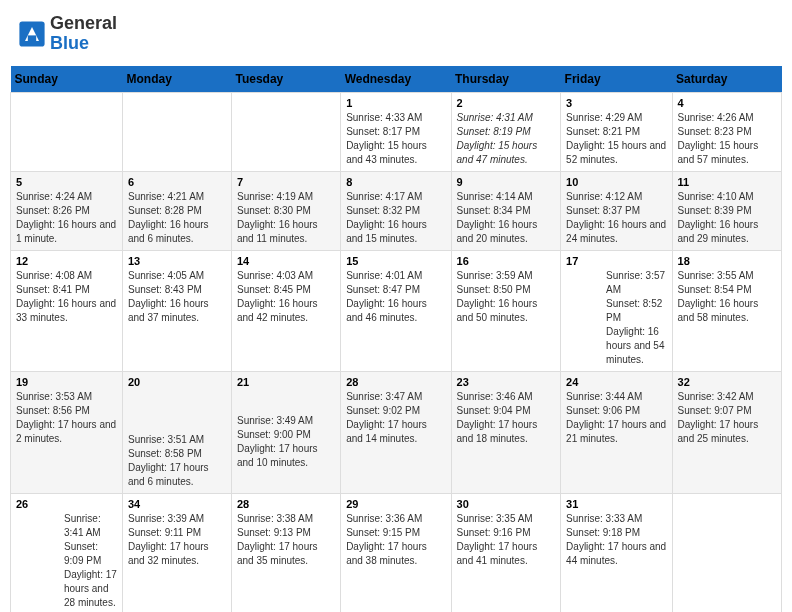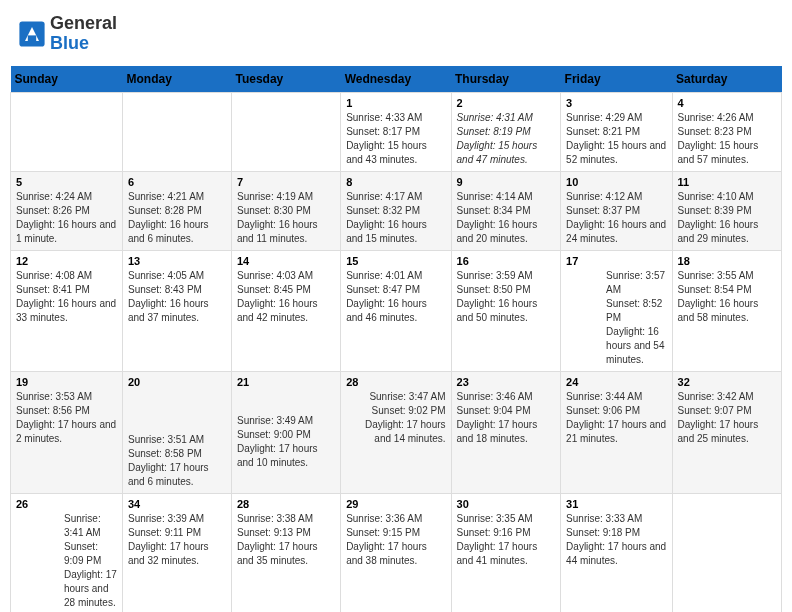--- a/index.html
+++ b/index.html
@@ -251,21 +251,21 @@
 Daylight: 17 hours and 6 minutes.</div>
         </td>
         <td>
           <div class="day-num">21</div>
           <div class="day-info" style="white-space: pre-line; margin-top: 26px;">Sunrise: 3:49 AM
 Sunset: 9:00 PM
 Daylight: 17 hours and 10 minutes.</div>
         </td>
         <td>
           <div class="day-num">28</div>
-          <div class="day-info" style="white-space: pre-line; text-align: right;">Sunrise: 3:47 AM
+          <div class="day-info" style="white-space: pre-line;">Sunrise: 3:47 AM
 Sunset: 9:02 PM
 Daylight: 17 hours and 14 minutes.</div>
         </td>
         <td>
           <div class="day-num">23</div>
           <div class="day-info" style="white-space: pre-line;">Sunrise: 3:46 AM
 Sunset: 9:04 PM
 Daylight: 17 hours and 18 minutes.</div>
         </td>
         <td>

